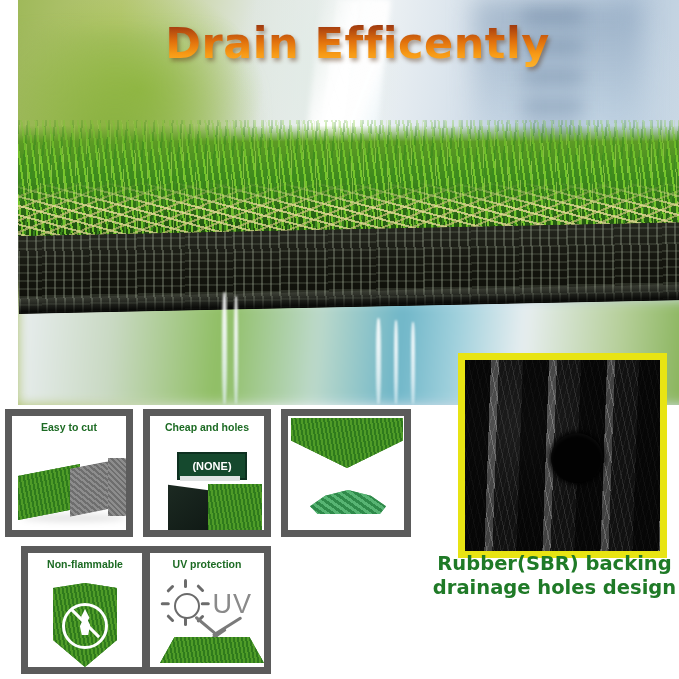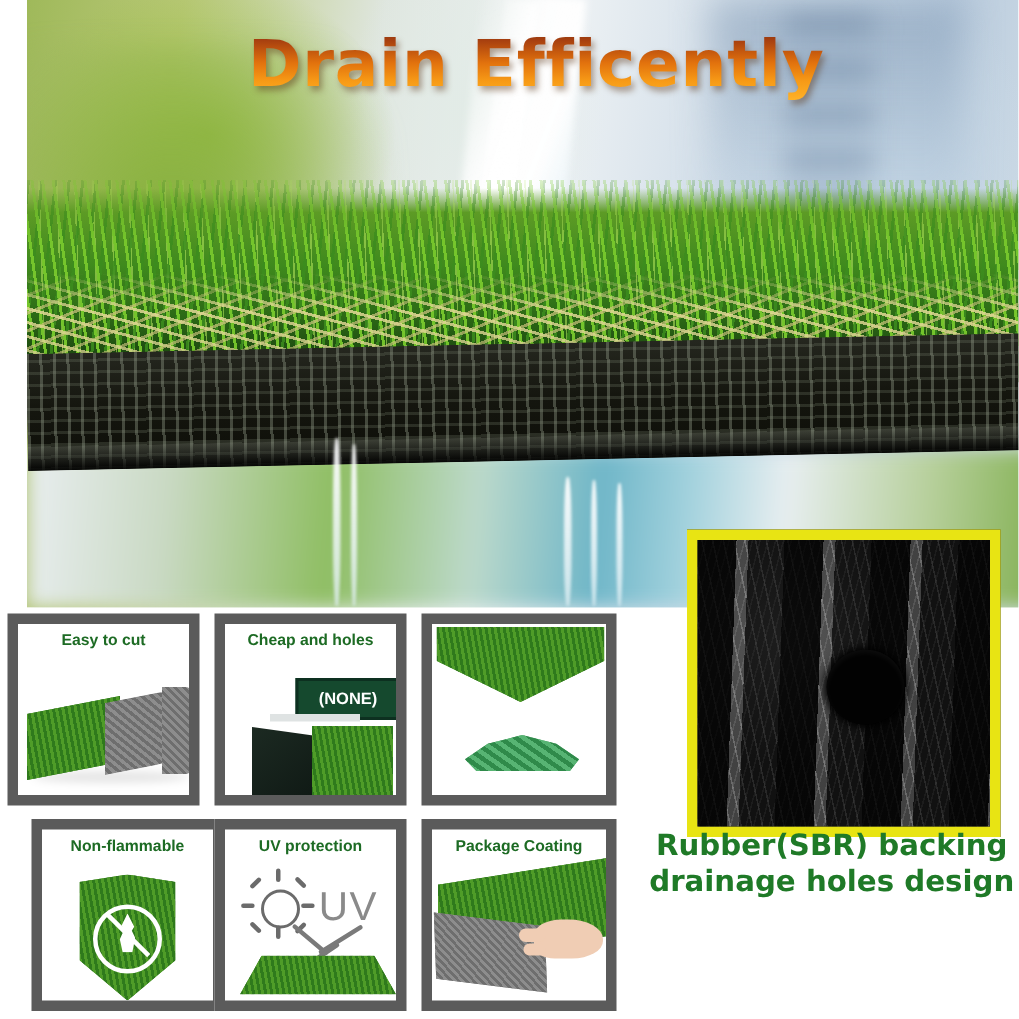--- a/index.html
+++ b/index.html
@@ -95,21 +95,21 @@
     background-color:#7d7d7d;}
 
   
   .roll-green{position:absolute;left:6px;top:34px;width:62px;height:44px;transform:skewY(-11deg);}
   .roll-gray{position:absolute;left:58px;top:27px;width:58px;height:48px;transform:skewY(-11deg);border-radius:0 24px 24px 0;}
   .roll-curl{position:absolute;left:96px;top:22px;width:26px;height:58px;border-radius:0 40% 40% 0;}
   .roll-shadow{position:absolute;left:10px;top:78px;width:104px;height:8px;background:rgba(0,0,0,.10);filter:blur(3px);border-radius:50%;}
 
   
   .sign{position:absolute;left:27px;top:16px;width:66px;height:24px;background:#15492e;border:2px solid #0d3020;
-    display:flex;align-items:center;justify-content:center;color:#fff;font-size:11px;font-weight:bold;margin-left:20px;}
+    display:flex;align-items:center;justify-content:center;color:#fff;font-size:11px;font-weight:bold;}
   .sign-post{position:absolute;left:30px;top:40px;width:60px;height:5px;background:#dfe3e3;}
   .blacksheet{position:absolute;left:18px;top:52px;width:48px;height:46px;background:linear-gradient(135deg,#1c2a22,#0e1713);transform:skewY(8deg);}
   .greenpatch{position:absolute;left:58px;top:48px;width:54px;height:50px;}
 
   
   .env-corner{position:absolute;left:3px;top:2px;width:112px;height:50px;
     clip-path:polygon(0 0,100% 0,100% 45%,50% 100%,0 45%);}
   .pellets{position:absolute;left:22px;top:72px;width:76px;height:26px;
     clip-path:polygon(10% 100%,0 70%,20% 30%,50% 8%,80% 30%,100% 70%,92% 100%);
     background-image:
@@ -246,30 +246,20 @@
         <div class="ray" style="left:49px;top:11px;transform:rotate(-45deg);"></div>
         <div class="ray" style="left:19px;top:41px;transform:rotate(-45deg);"></div>
         <div class="uvtext">UV</div>
         <div class="arrow-line" style="left:42px;top:52px;width:30px;transform:rotate(40deg);"></div>
         <div class="arrow-line" style="left:60px;top:52px;width:34px;transform:rotate(-32deg);"></div>
         <div class="arrow-line" style="left:52px;top:62px;width:26px;transform:rotate(-34deg);"></div>
         <div class="uvground grassfill"></div>
       </div>
     </div>
 
-    <div class="panel" style="left:276px;top:137px;width:130px;height:128px;">
-      <div class="panel-label">Package Coating</div>
-      <div class="panel-art">
-        <div class="pk-grass grassfill"></div>
-        <div class="pk-back backingfill"></div>
-        <div class="hand"></div>
-        <div class="finger" style="right:40px;top:46px;width:18px;height:9px;"></div>
-        <div class="finger" style="right:40px;top:56px;width:15px;height:8px;"></div>
-      </div>
-    </div>
   </div>
 
   <div class="rubber-frame">
     <div class="rubber-tex"></div>
     <div class="rubber-hole"></div>
   </div>
 
   <div class="rubber-caption">
     <div>Rubber(SBR) backing</div>
     <div>drainage holes design</div>

